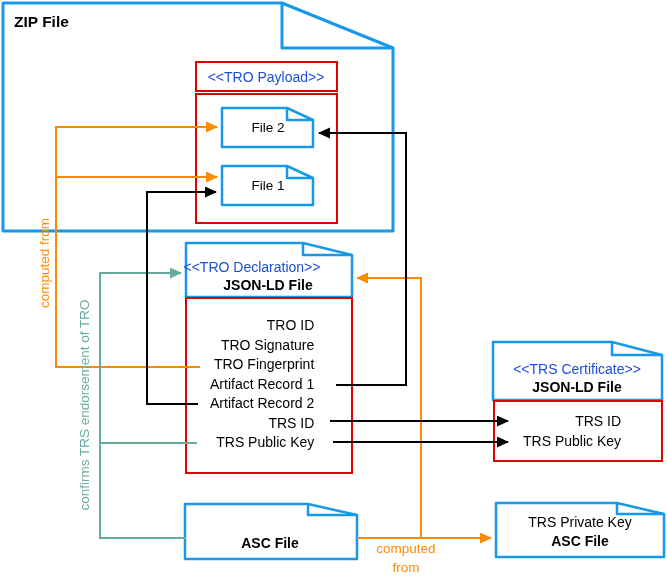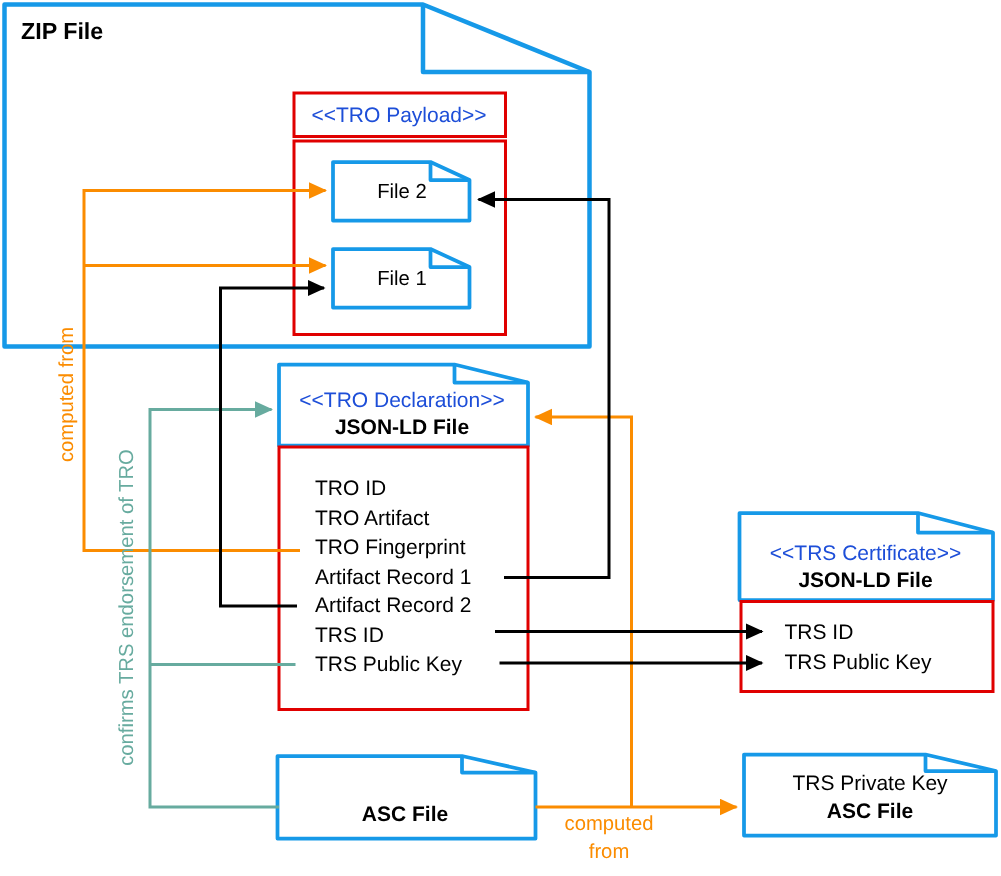--- a/index.html
+++ b/index.html
@@ -18,21 +18,21 @@
     color:#000;
     font-size:14px;
     line-height:1.2;
   }
   .ctr{transform:translate(-50%,-50%);}
   .red{color:#1d4ed8;}
   .bold{font-weight:bold;}
   .orange{color:#FB8C00;}
   .teal{color:#67AB9F;}
   .rot{transform:translate(-50%,-50%) rotate(-90deg);}
-  .list{font-size:14px;line-height:19.5px;}
+  .list{font-size:14px;line-height:19.5px;text-align:right;}
   .list div{white-space:nowrap;}
   .small{font-size:13.5px;}
   .big{font-size:15.5px;}
   .wrapctr{
     position:absolute;transform:translate(-50%,-50%);
     text-align:center;white-space:normal;line-height:19px;
   }
 </style>
 </head>
 <body>
@@ -101,26 +101,26 @@
     <polyline points="333,442 508,442" fill="none" stroke="#000000" stroke-width="2" marker-end="url(#ar-k)"></polyline>
   </svg>
 
   <div class="lbl bold big" style="left:14px;top:13px;">ZIP File</div>
 
   <div class="lbl ctr red" style="left:266px;top:77px;">&lt;&lt;TRO Payload&gt;&gt;</div>
 
   <div class="lbl ctr small" style="left:268px;top:128px;">File 2</div>
   <div class="lbl ctr small" style="left:268px;top:186px;">File 1</div>
 
-  <div class="lbl ctr red" style="left:268px;top:267px;">&lt;&lt;TRO Declaration&gt;&gt;</div>
+  <div class="lbl ctr red" style="left:252px;top:267px;">&lt;&lt;TRO Declaration&gt;&gt;</div>
   <div class="lbl ctr bold" style="left:268px;top:285px;">JSON-LD File</div>
 
   <div class="lbl list" style="left:210px;top:316px;">
     <div>TRO ID</div>
-    <div>TRO Artifact</div>
+    <div>TRO Signature</div>
     <div>TRO Fingerprint</div>
     <div>Artifact Record 1</div>
     <div>Artifact Record 2</div>
     <div>TRS ID</div>
     <div>TRS Public Key</div>
   </div>
 
   <div class="lbl ctr red" style="left:577px;top:369px;">&lt;&lt;TRS Certificate&gt;&gt;</div>
   <div class="lbl ctr bold" style="left:577px;top:387px;">JSON-LD File</div>
 

